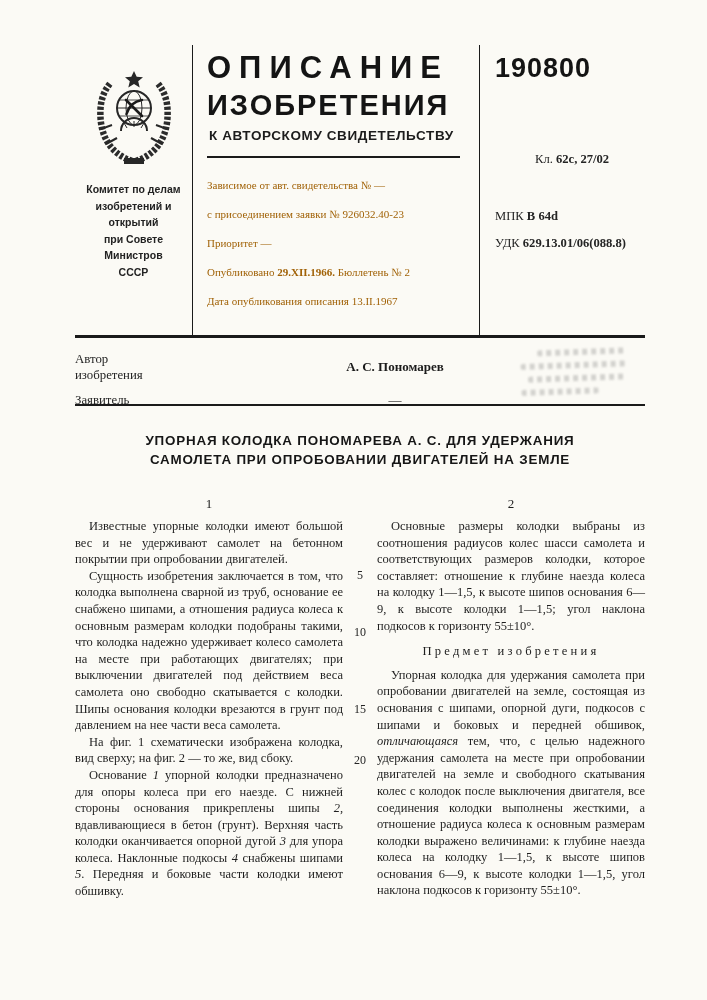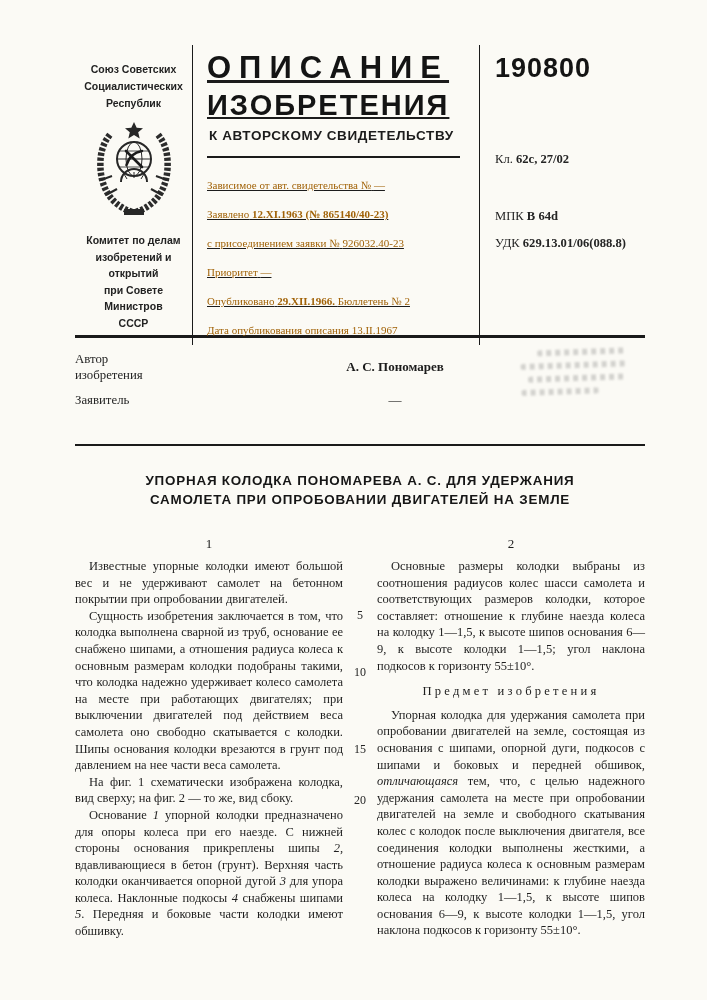--- a/index.html
+++ b/index.html
@@ -31,21 +31,20 @@
   }
   .emblem { margin-top:8px; }
   .committee {
     margin-top:10px;
     font-family:"Liberation Sans", sans-serif;
     font-weight:bold; font-size:10.5px; line-height:16.5px; color:#222;
   }
   .h-center {
     border-right:1.6px solid #1a1a1a;
     padding:4px 8px 0 14px;
-    text-decoration:underline;
   }
   .doc-type-1 {
     font-family:"Liberation Sans", sans-serif;
     font-weight:bold; font-size:31px; letter-spacing:8px; line-height:38px;
     white-space:nowrap; color:#141414;
   }
   .doc-type-2 {
     font-family:"Liberation Sans", sans-serif;
     font-weight:bold; font-size:29px; letter-spacing:2px; line-height:36px;
     white-space:nowrap; color:#141414;
@@ -61,28 +60,28 @@
   .fields { margin-top:13px; }
   .field { font-size:11px; line-height:29px; white-space:nowrap; color:#a16207; }
   .field .bv { font-weight:bold; }
   .h-right { padding:8px 0 0 15px; }
   .patent-number {
     font-family:"Liberation Sans", sans-serif;
     font-weight:bold; font-size:27px; letter-spacing:1px; color:#141414;
   }
   .cls { font-size:12.6px; white-space:nowrap; color:#242424; }
   .cls b { font-weight:bold; }
-  .cls1 { margin-top:68px; }
+  .cls1 { margin-top:68px;margin-left:40px; }
   .cls2 { margin-top:42px; }
   .cls3 { margin-top:12px; }
 
   
   .author-block {
     position:relative;
-    height:108px;
+    height:68px;
     border-bottom:2.6px solid #1a1a1a;
     padding-top:13px;
     box-sizing:border-box;
   }
   .author-row { display:grid; grid-template-columns:175px 290px; }
   .author-row.second { margin-top:9px; }
   .a-label { font-size:12.8px; line-height:16px; color:#242424; }
   .a-value { text-align:center; font-size:13px; align-self:center; }
   .a-value.name { font-weight:bold; }
   .stamp {
@@ -133,25 +132,20 @@
   }
 </style>
 </head>
 <body>
 
 <div class="content">
 
   <div class="header">
 
     <div class="h-left">
-      <div class="union-name">
-        <div>Союз Советских</div>
-        <div>Социалистических</div>
-        <div>Республик</div>
-      </div>
       <div class="emblem">
         <svg width="88" height="98" viewBox="0 0 88 98" aria-hidden="true">
           <path d="M44 2 l2.7 5.7 6.3.5-4.8 4.1 1.5 6.1-5.7-3.4-5.7 3.4 1.5-6.1-4.8-4.1 6.3-.5z" fill="#272727"></path>
           <circle cx="44" cy="39" r="17" fill="none" stroke="#272727" stroke-width="2"></circle>
           <ellipse cx="44" cy="39" rx="8" ry="17" fill="none" stroke="#272727" stroke-width="1"></ellipse>
           <line x1="27" y1="39" x2="61" y2="39" stroke="#272727" stroke-width="1"></line>
           <line x1="29.5" y1="31" x2="58.5" y2="31" stroke="#272727" stroke-width="0.8"></line>
           <line x1="29.5" y1="47" x2="58.5" y2="47" stroke="#272727" stroke-width="0.8"></line>
           <path d="M36 31 L52 47" stroke="#1b1b1b" stroke-width="2.6" stroke-linecap="round"></path>
           <path d="M52 31 Q40 33 36.5 45" fill="none" stroke="#1b1b1b" stroke-width="2.6" stroke-linecap="round"></path>
@@ -183,24 +177,20 @@
     <div class="h-center">
       <div class="doc-type-1">ОПИСАНИЕ</div>
       <div class="doc-type-2">ИЗОБРЕТЕНИЯ</div>
       <div class="doc-subtitle">К АВТОРСКОМУ СВИДЕТЕЛЬСТВУ</div>
       <div class="fields">
         <div class="field">
           <span>Зависимое от авт. свидетельства №</span>
           <span>—</span>
         </div>
         <div class="field">
-          <span>Заявлено</span>
-          <span class="bv">12.XI.1963 (№ 865140/40-23)</span>
-        </div>
-        <div class="field">
           <span>с присоединением заявки №</span>
           <span>926032.40-23</span>
         </div>
         <div class="field">
           <span>Приоритет</span>
           <span>—</span>
         </div>
         <div class="field">
           <span>Опубликовано</span>
           <span class="bv">29.XII.1966.</span>

